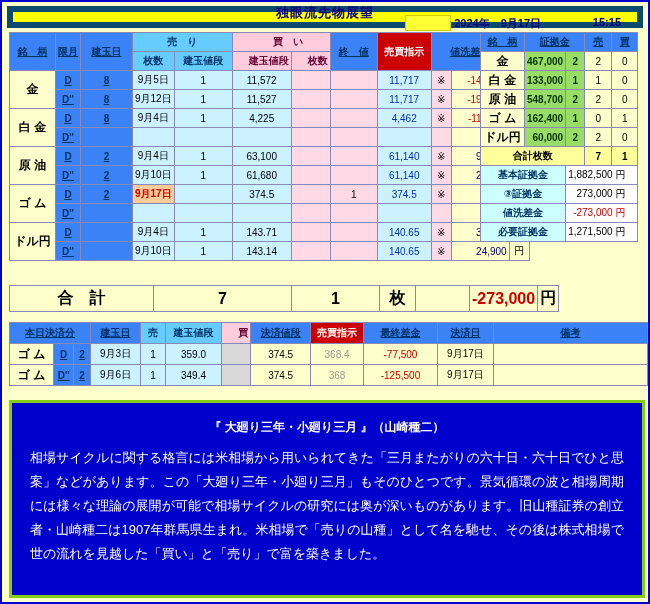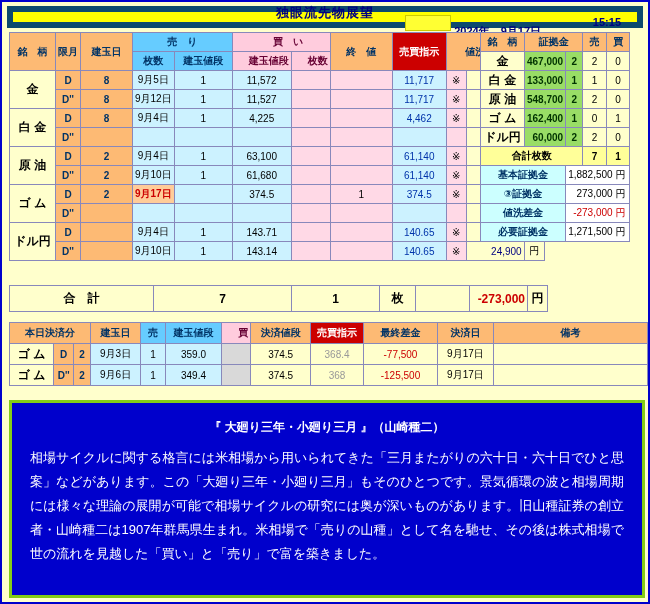--- a/index.html
+++ b/index.html
@@ -31,39 +31,39 @@
   .titlebar .title{
     flex:1;text-align:center;
     font-weight:bold;font-size:13px;color:#000080;
     letter-spacing:1px;
   }
   .titlebar .yellowbtn{
     position:absolute;left:392px;top:3px;
     width:44px;height:14px;background:#ffff33;border:1px solid #cccc00;
   }
   .titlebar .date{
-    position:absolute;right:96px;top:12px;
+    position:absolute;right:96px;top:4px;
     font-size:11px;font-weight:bold;color:#000080;
   }
   .titlebar .time{
     position:absolute;right:16px;top:4px;
     font-size:11px;font-weight:bold;color:#000080;
   }
   
   table{border-collapse:collapse;}
   td,th{
     border:1px solid #8888bb;
     font-size:10px;
     text-align:center;
     padding:0 2px;
     height:17px;
     box-sizing:border-box;
     white-space:nowrap;
   }
-  .hdr{background:#fdba74;font-weight:bold;color:#003366;}
+  .hdr{background:#3b82f6;font-weight:bold;color:#003366;text-decoration:underline;}
   .hdr-sell{background:#66ccff;font-weight:bold;color:#003366;}
   .hdr-buy{background:#ffccdd;font-weight:bold;color:#660033;padding-left:16px;}
   .hdr-red{background:#cc0000;color:#ffffff;font-weight:bold;}
   .name-cell{background:#ffffcc;font-weight:bold;font-size:12px;color:#000;}
   .sell-cell{background:#ccf2ff;}
   .buy-cell{background:#ffd9e6;}
   .last-cell{background:#ccf2ff;color:#0033aa;}
   .grey{background:#d9d9d9;}
   .pink{background:#ffd9e6;}
   .neg{color:#cc0000;}
@@ -71,38 +71,38 @@
   .mark{color:#000;font-size:10px;}
   
   .main-wrap{position:absolute;left:7px;top:30px;}
   table.main td{height:19px;}
   table.main .nm{width:46px;}
   table.main .dm{width:22px;}
   table.main .bd{width:52px;}
   table.main .mk{width:26px;}
   table.main .pr{width:58px;}
   table.main .mk2{width:26px;}
-  table.main .lp{width:62px;}
+  table.main .lp{width:47px;}
   table.main .si{width:54px;}
   table.main .hy{width:78px;}
   .orange{background:#ffcc99;color:#cc0000;font-weight:bold;}
   
   .total-wrap{position:absolute;left:7px;top:283px;}
-  table.total td{height:26px;background:#ffffcc;font-weight:bold;font-size:12px;}
+  table.total td{height:26px;background:#ffffcc;font-weight:bold;font-size:16px;}
   
   .right-wrap{position:absolute;left:478px;top:30px;}
   table.right td{height:19px;}
   table.right .rn{width:44px;}
   table.right .rv{width:56px;}
   table.right .rs{width:22px;}
   table.right .rb{width:22px;}
   .green{background:#99dd66;font-weight:bold;color:#003300;}
   .sum-label{background:#ffff99;font-weight:bold;}
   .mg-label{background:#ccffff;font-weight:bold;color:#003366;text-align:center;}
-  .mg-val{background:#ffffff;text-align:right;padding-right:4px;}
+  .mg-val{background:#ffffff;text-align:right;padding-right:12px;}
   
   .settle-wrap{position:absolute;left:7px;top:320px;}
   table.settle td{height:21px;}
   table.settle .c0{width:46px;}
   table.settle .c3{width:52px;}
   table.settle .c4{width:26px;}
   table.settle .c5{width:58px;}
   table.settle .c6{width:26px;}
   table.settle .c7{width:62px;}
   table.settle .c8{width:54px;}

